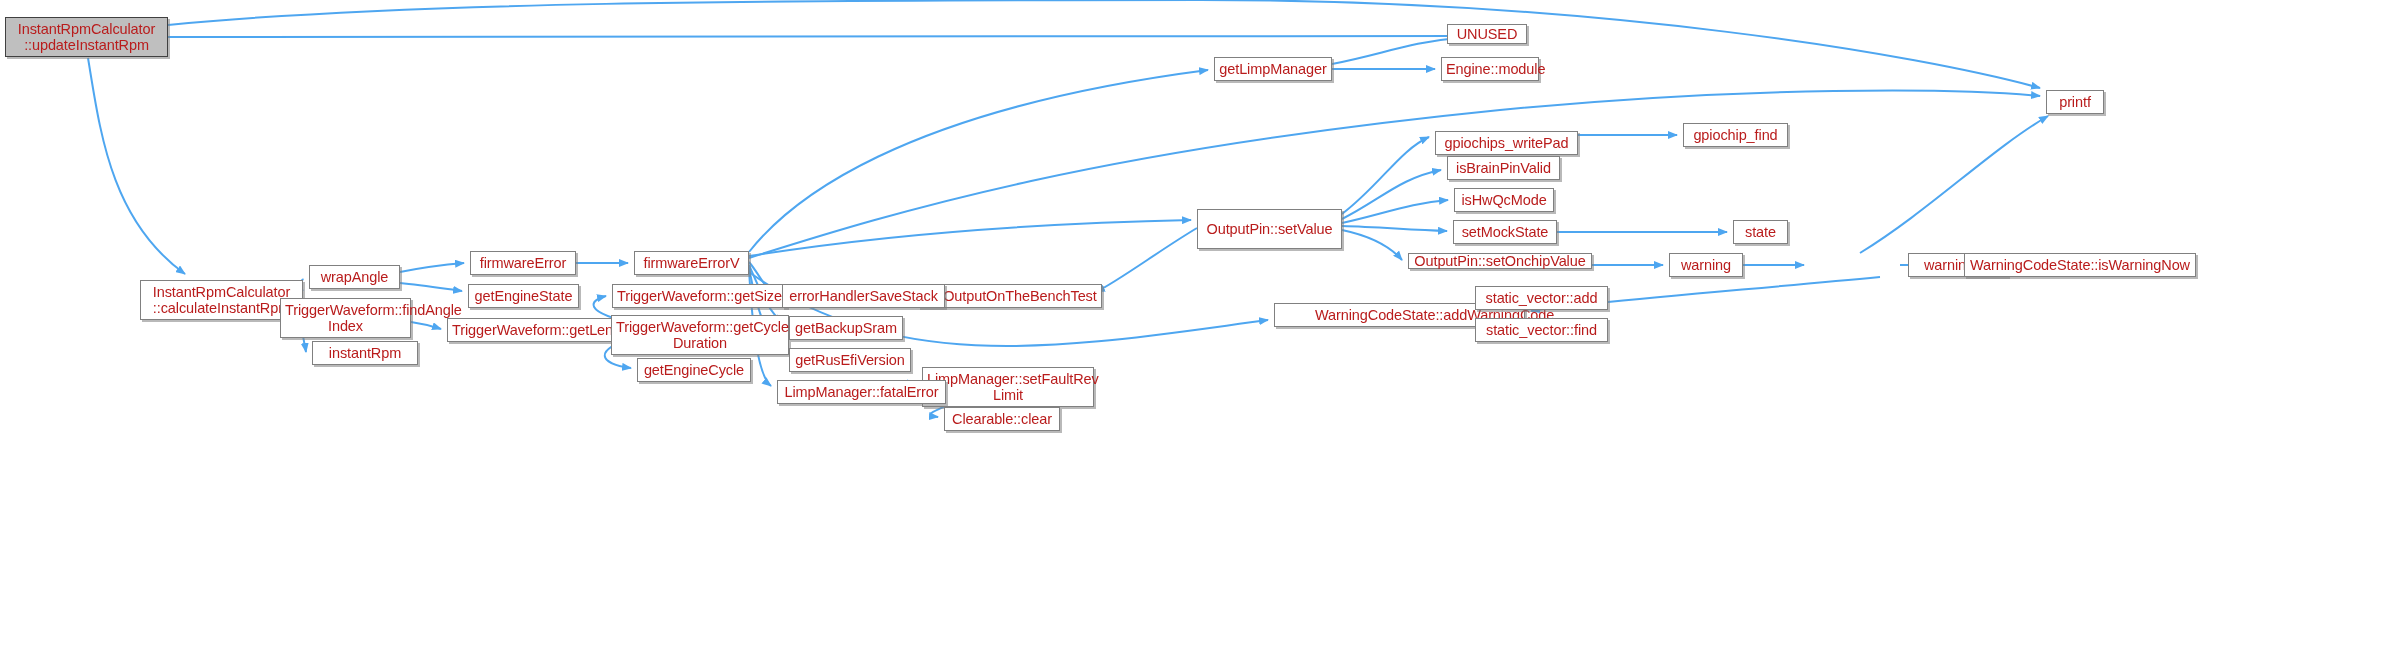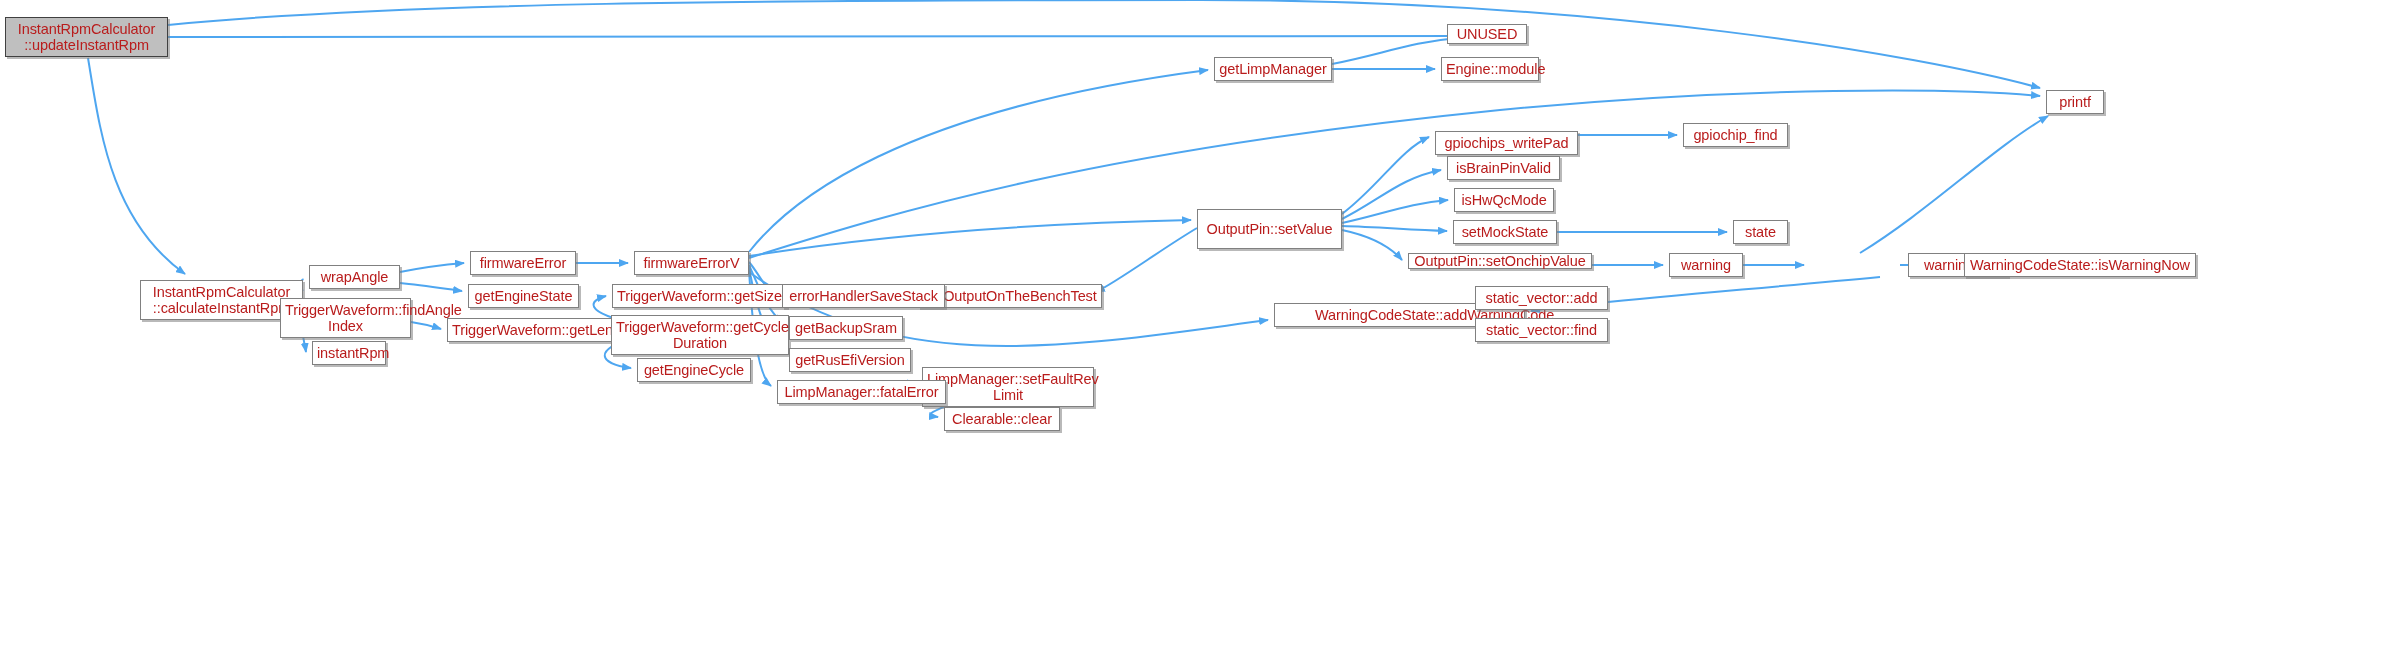--- a/index.html
+++ b/index.html
@@ -128,21 +128,21 @@
       <div class="gnode" style="left: 782px; top: 284px; width: 163px; height: 24px;"><span>errorHandlerSaveStack</span></div>
       <div class="gnode" style="left: 1274px; top: 303px; width: 251px; height: 24px; padding-left: 40px;"><span>WarningCodeState::addWarningCode</span></div>
       <div class="gnode" style="left: 1475px; top: 286px; width: 133px; height: 24px;"><span>static_vector::add</span></div>
       <div class="gnode" style="left: 1475px; top: 318px; width: 133px; height: 24px;"><span>static_vector::find</span></div>
       <div class="gnode" style="left: 280px; top: 298px; width: 131px; height: 40px;"><span>TriggerWaveform::findAngle
 Index</span></div>
       <div class="gnode" style="left: 447px; top: 318px; width: 190px; height: 24px;"><span>TriggerWaveform::getLength</span></div>
       <div class="gnode" style="left: 611px; top: 315px; width: 178px; height: 40px;"><span>TriggerWaveform::getCycle
 Duration</span></div>
       <div class="gnode" style="left: 789px; top: 316px; width: 114px; height: 24px;"><span>getBackupSram</span></div>
-      <div class="gnode" style="left: 312px; top: 341px; width: 74px; height: 24px;"><span>instantRpm</span></div>
+      <div class="gnode" style="left: 312px; top: 341px; width: 106px; height: 24px;"><span>instantRpm</span></div>
       <div class="gnode" style="left: 789px; top: 348px; width: 122px; height: 24px;"><span>getRusEfiVersion</span></div>
       <div class="gnode" style="left: 637px; top: 358px; width: 114px; height: 24px;"><span>getEngineCycle</span></div>
       <div class="gnode" style="left: 922px; top: 367px; width: 172px; height: 40px;"><span>LimpManager::setFaultRev
 Limit</span></div>
       <div class="gnode" style="left: 777px; top: 380px; width: 169px; height: 24px;"><span>LimpManager::fatalError</span></div>
       <div class="gnode" style="left: 944px; top: 407px; width: 116px; height: 24px;"><span>Clearable::clear</span></div>
     </div>
 </div>
 
 </body></html>

